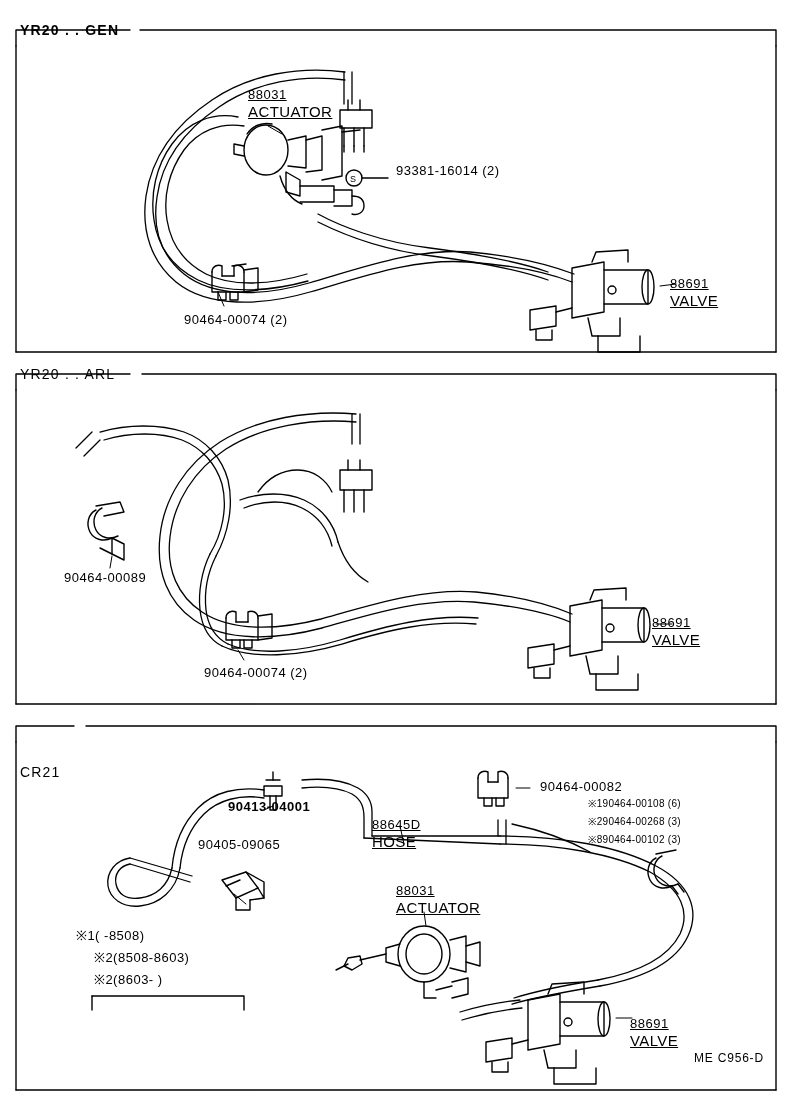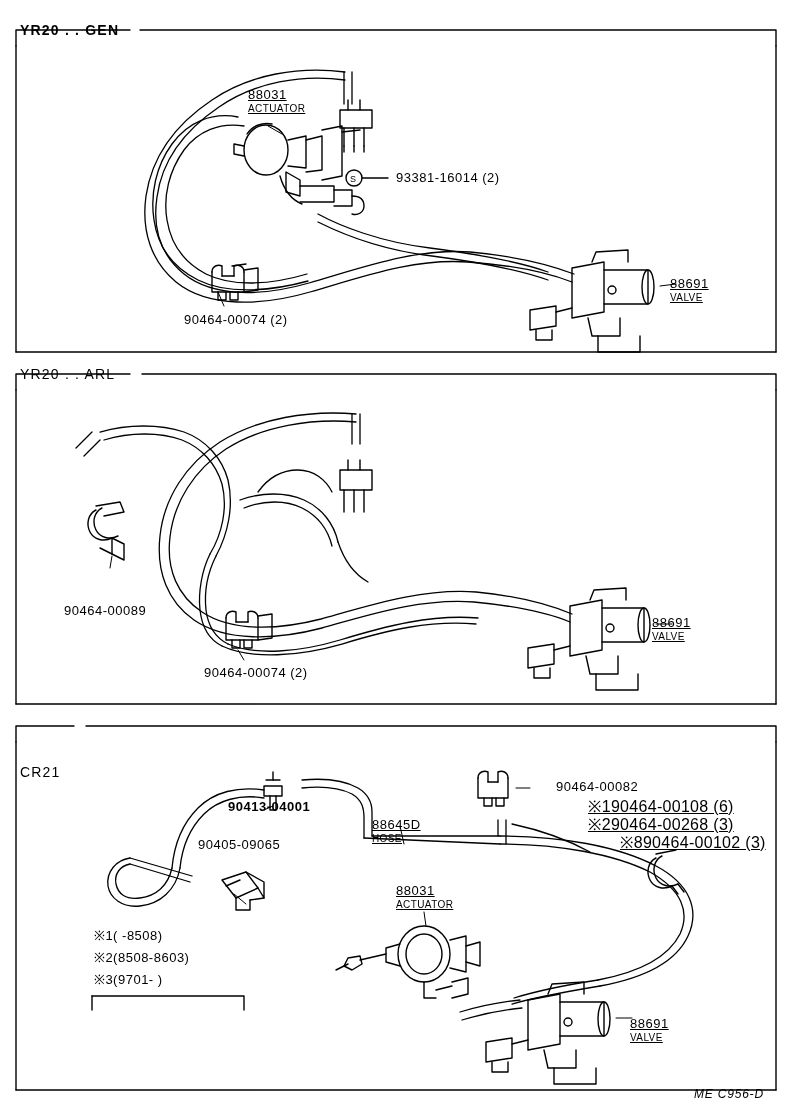--- a/index.html
+++ b/index.html
@@ -29,35 +29,34 @@
   }
   .lbl {
     position: absolute;
     font-family: "Liberation Sans", sans-serif;
     font-size: 13px;
     letter-spacing: 0.5px;
     white-space: nowrap;
     line-height: 1.15;
   }
   .lbl.small {
-    font-size: 10px;
+    font-size: 15px;
     letter-spacing: 0.4px;
   }
   .lbl.sec {
     font-size: 14px;
     letter-spacing: 1.2px;
   }
   .lbl.foot {
     font-size: 12px;
     letter-spacing: 0.8px;
   }
   .lbl.note {
-    font-size: 16px;
+    font-size: 10px;
     letter-spacing: 0.3px;
-    text-decoration: underline;
   }
   .stack > div { display: block; text-decoration: underline; }
 </style>
 </head>
 <body>
 
 <div class="page">
 
   <svg class="diagram" viewBox="0 0 792 1106" xmlns="http://www.w3.org/2000/svg">
     <g fill="none" stroke="#000000" stroke-width="1.4" stroke-linecap="round" stroke-linejoin="round">
@@ -299,62 +298,62 @@
 
   <div class="lbl sec" style="left:20px; top:22px;font-weight:bold;">YR20 . . GEN</div>
   <div class="lbl sec" style="left:20px; top:366px;">YR20 . . ARL</div>
   <div class="lbl sec" style="left:20px; top:718px;margin-top:46px;">CR21</div>
 
   <div class="lbl stack" style="left:248px; top:88px;">
     <div>88031</div>
     <div class="lbl small" style="position:static;">ACTUATOR</div>
   </div>
 
-  <div class="lbl" style="left:396px; top:171px;text-align:right;">93381-16014 (2)</div>
+  <div class="lbl" style="left:396px; top:164px;text-align:right;">93381-16014 (2)</div>
 
   <div class="lbl" style="left:184px; top:313px;">90464-00074 (2)</div>
 
   <div class="lbl stack" style="left:670px; top:277px;">
     <div>88691</div>
     <div class="lbl small" style="position:static;">VALVE</div>
   </div>
 
-  <div class="lbl" style="left:64px; top:604px;">90464-00089</div>
+  <div class="lbl" style="left:64px; top:571px;">90464-00089</div>
 
   <div class="lbl" style="left:204px; top:666px;">90464-00074 (2)</div>
 
   <div class="lbl stack" style="left:652px; top:616px;">
     <div>88691</div>
     <div class="lbl small" style="position:static;">VALVE</div>
   </div>
 
   <div class="lbl" style="left:228px; top:800px;font-weight:bold;">90413-04001</div>
 
   <div class="lbl" style="left:198px; top:838px;">90405-09065</div>
 
   <div class="lbl stack" style="left:372px; top:818px;">
     <div>88645D</div>
     <div class="lbl small" style="position:static;">HOSE</div>
   </div>
 
-  <div class="lbl" style="left:556px; top:780px;">90464-00082</div>
+  <div class="lbl" style="left:540px; top:780px;">90464-00082</div>
 
   <div class="lbl note" style="left:588px; top:798px;">※190464-00108 (6)</div>
   <div class="lbl note" style="left:588px; top:816px;">※290464-00268 (3)</div>
-  <div class="lbl note" style="left:588px; top:834px;margin-left:32px;">※890464-00102 (3)</div>
+  <div class="lbl note" style="left:588px; top:834px;">※890464-00102 (3)</div>
 
   <div class="lbl stack" style="left:396px; top:884px;">
     <div>88031</div>
     <div class="lbl small" style="position:static;">ACTUATOR</div>
   </div>
 
   <div class="lbl stack" style="left:630px; top:1017px;">
     <div>88691</div>
     <div class="lbl small" style="position:static;">VALVE</div>
   </div>
 
-  <div class="lbl" style="left:94px; top:929px;">※1(      -8508)</div>
+  <div class="lbl" style="left:76px; top:929px;">※1(      -8508)</div>
   <div class="lbl" style="left:94px; top:951px;text-align:center;">※2(8508-8603)</div>
-  <div class="lbl" style="left:94px; top:973px;">※3(9701-      )</div>
-
-  <div class="lbl foot" style="left:694px; top:1088px;font-style:italic;">ME C956-D</div>
+  <div class="lbl" style="left:94px; top:973px;">※2(8603-      )</div>
+
+  <div class="lbl foot" style="left:694px; top:1052px;">ME C956-D</div>
 
 </div>
 
 </body></html>

